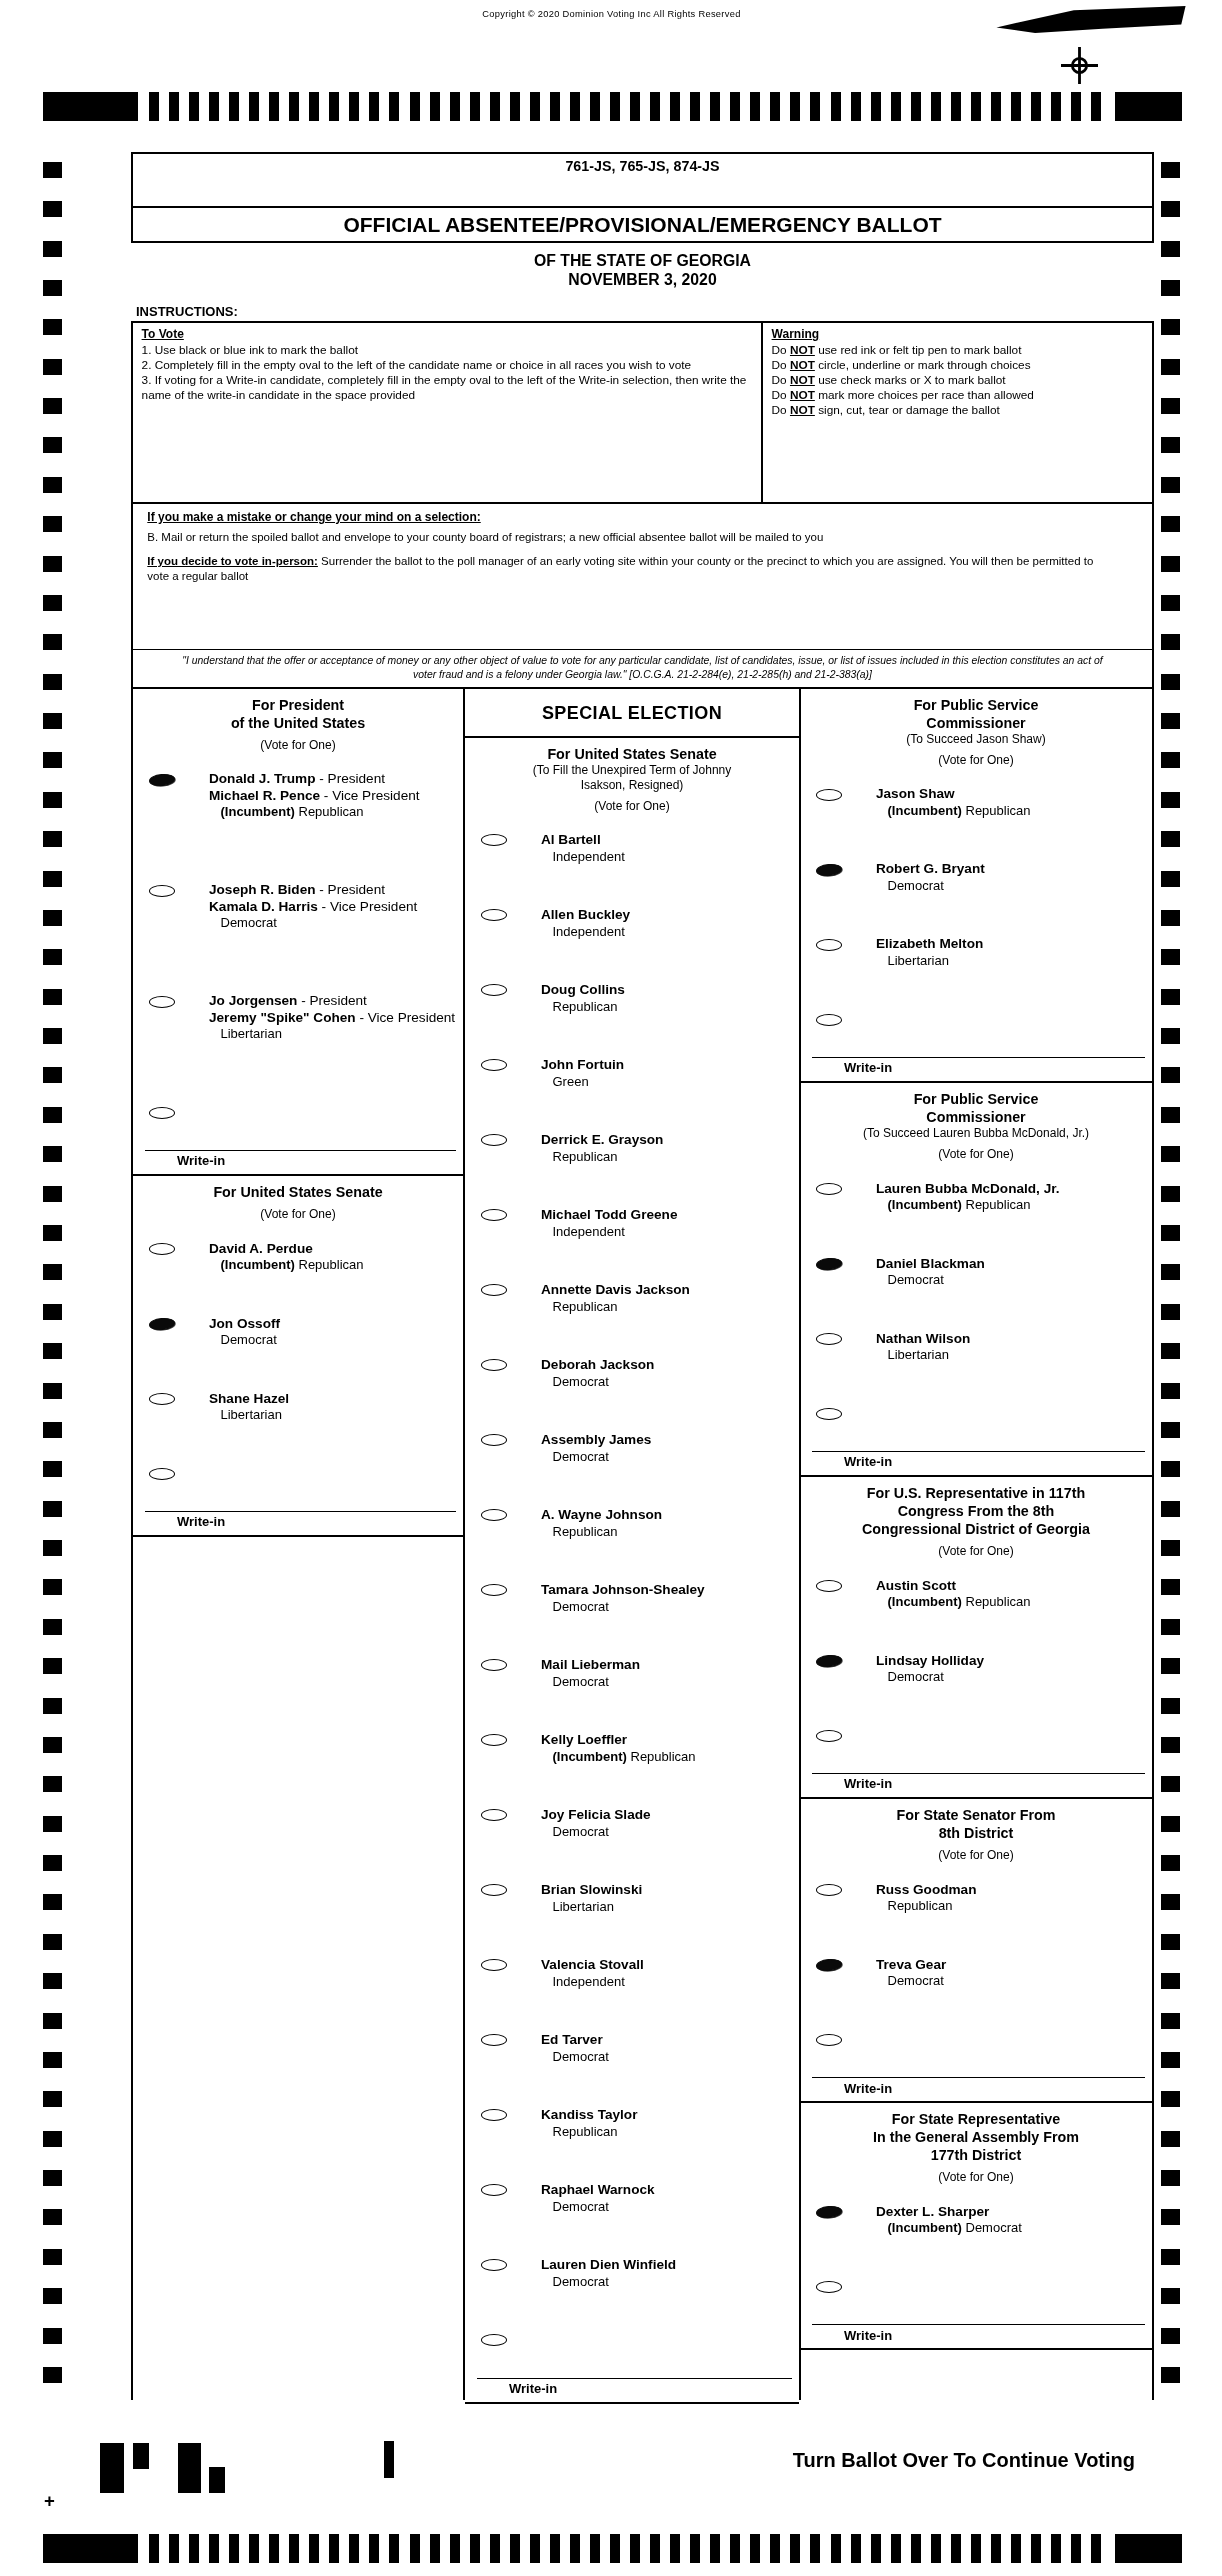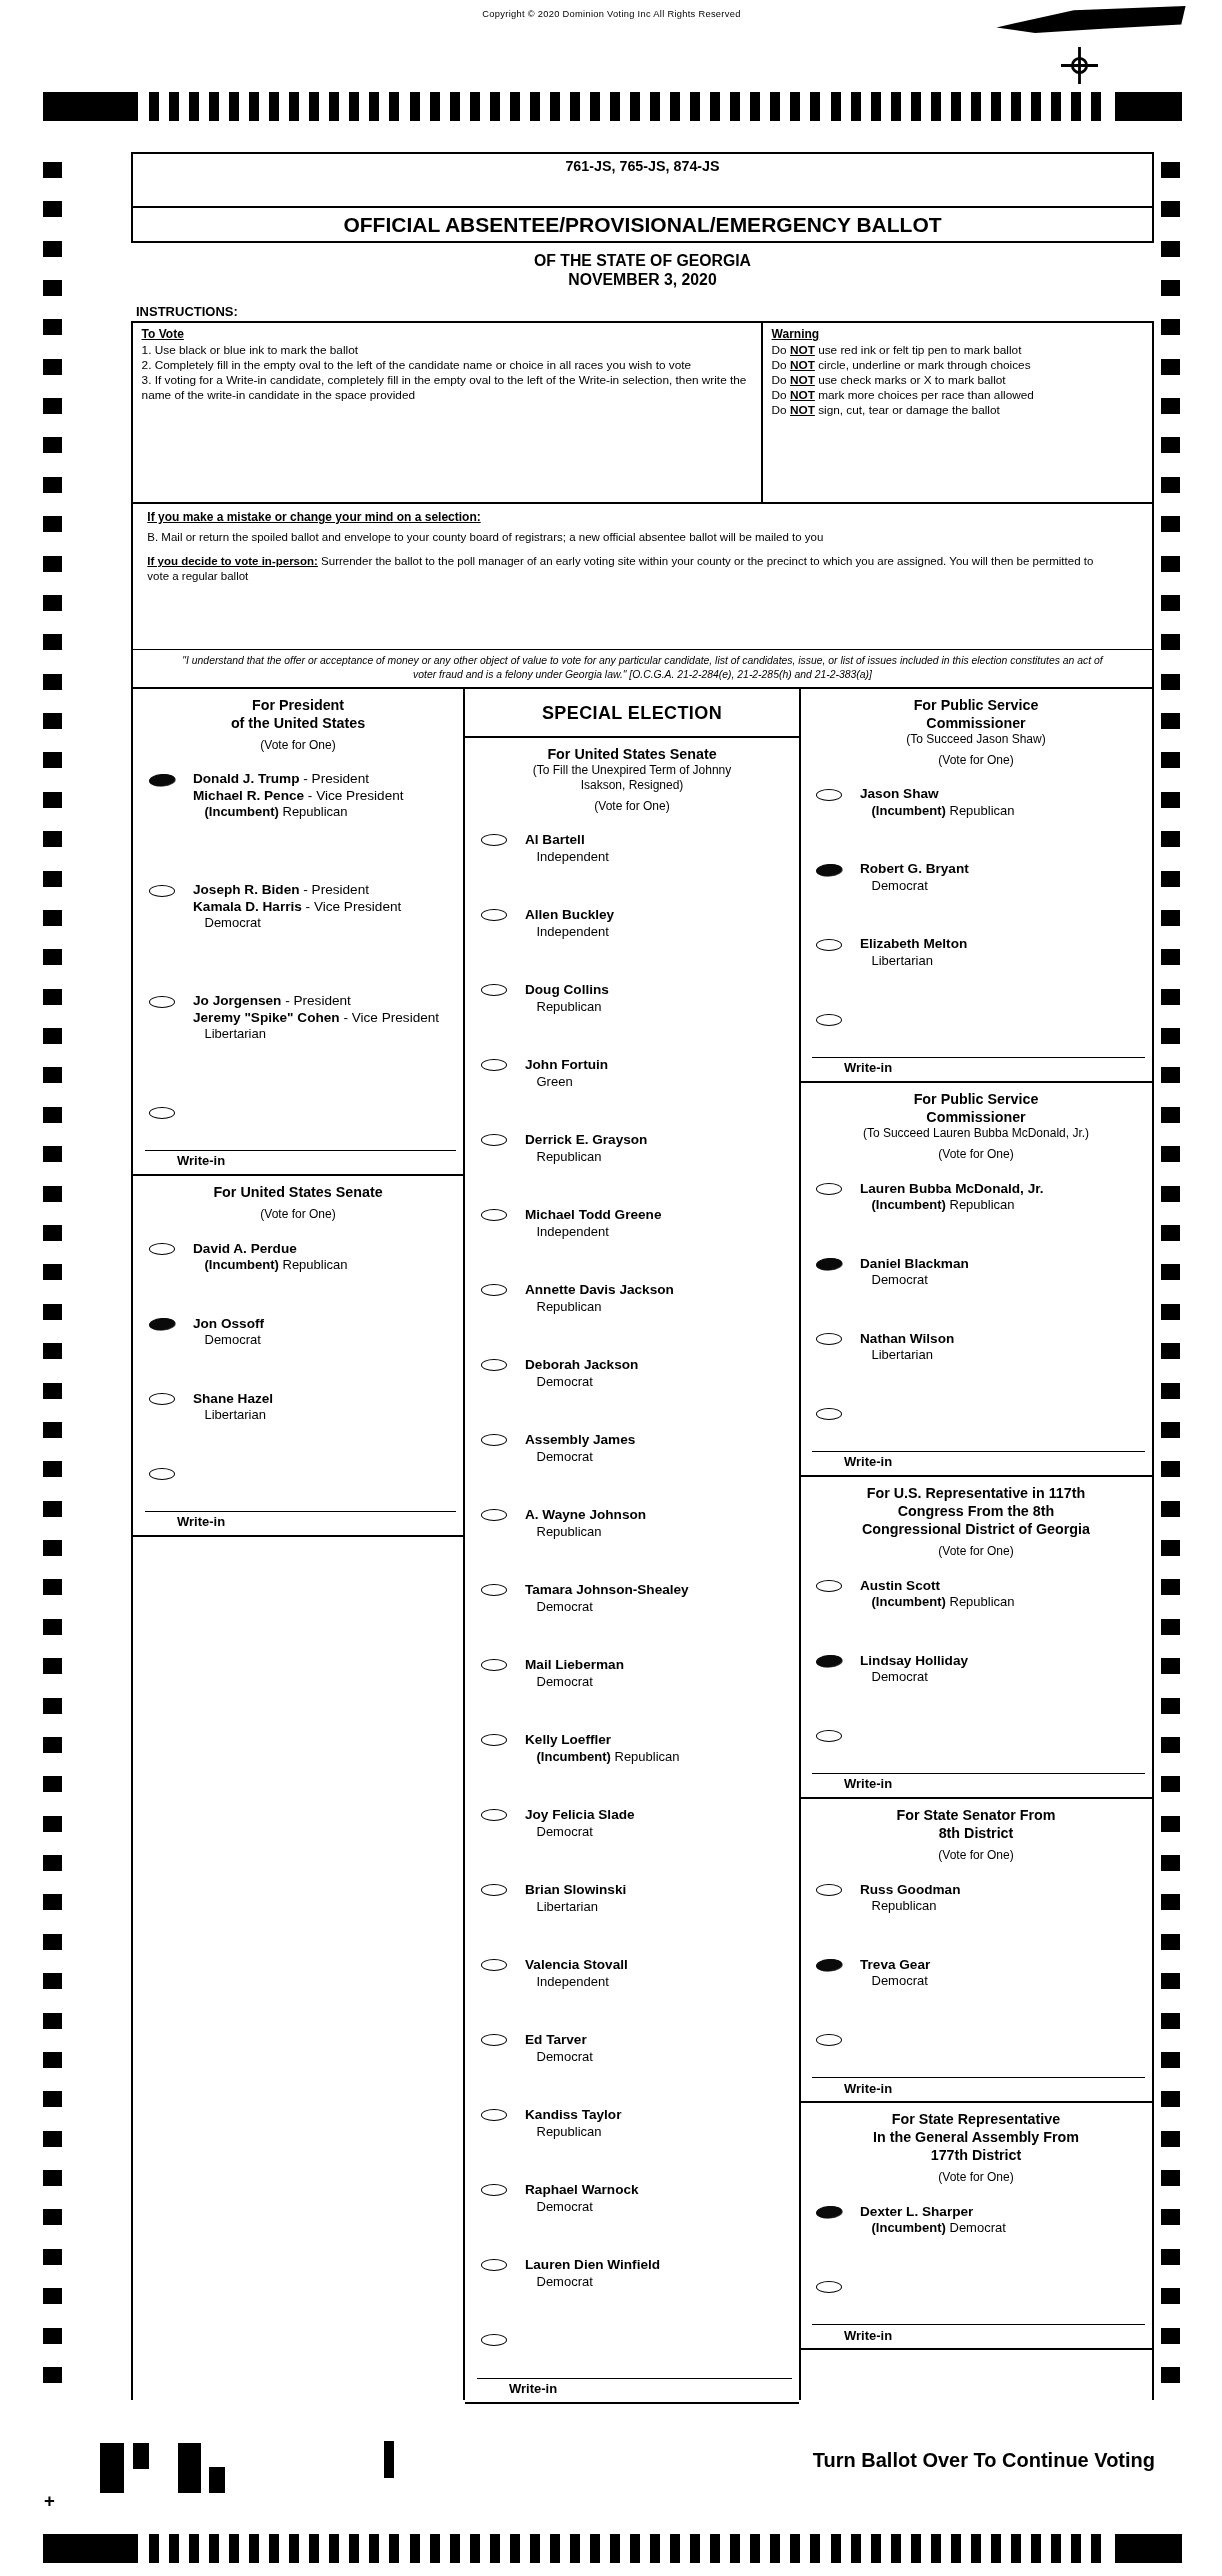--- a/index.html
+++ b/index.html
@@ -36,31 +36,31 @@
   .bcol{position:absolute;top:0;height:100%;border-right:2.1px solid #000;}
   .bcol.c1{left:0;width:334px;border-left:2.1px solid #000;}
   .bcol.c2{left:334px;width:336px;}
   .bcol.c3{left:669px;width:354px;}
   .special-hdr{border-bottom:2.1px solid #000;text-align:center;font-weight:bold;font-size:18px;padding:14.3px 0 11.5px;letter-spacing:0.4px;}
   .contest{border-bottom:2.1px solid #000;padding:7.2px 0 0;}
   .contest-header{margin-bottom:18.6px;}
   .ct-title{font-weight:bold;font-size:14.3px;line-height:18px;text-align:center;}
   .ct-note{font-size:12px;line-height:15px;text-align:center;}
   .ct-vote{font-size:12px;line-height:15px;text-align:center;margin-top:5.7px;}
-  .cand{position:relative;padding-left:60px;margin-bottom:42px;min-height:33px;}
+  .cand{position:relative;padding-left:76px;margin-bottom:42px;min-height:33px;}
   .cand.big{margin-bottom:62px;min-height:49px;}
   .cand.blank{min-height:15.8px;margin-bottom:30px;}
   .oval{position:absolute;left:15.8px;top:2.1px;width:26px;height:12px;border:1.4px solid #000;border-radius:50%;background:#fff;display:block;}
   .oval.filled{background:#0a0a0a;border-color:#0a0a0a;transform:rotate(-5deg);box-shadow:0.7px 0.7px 0 #444;}
   .cand-line{font-size:13.6px;line-height:16.5px;font-weight:normal;}
   .cand-line b{font-weight:bold;}
   .cand-line.ind{padding-left:11.5px;font-size:13px;line-height:15.8px;}
   .write-line{height:0;border-top:1.4px solid #000;margin:0 7.2px 0 11.5px;}
   .write-label{font-weight:bold;font-size:13px;padding:2.1px 0 5.7px 44px;}
-  .turnover{position:absolute;top:2449px;right:68px;font-weight:bold;font-size:20px;margin-left:7px;}
+  .turnover{position:absolute;top:2449px;right:88px;font-weight:bold;font-size:20px;margin-left:7px;}
   .plus{position:absolute;left:44px;top:2490px;font-size:18.6px;font-weight:bold;}
   .tiny45{position:absolute;left:395px;top:2451px;font-size:7.9px;transform:rotate(90deg);transform-origin:left top;}
 </style>
 </head>
 <body>
 
 <div class="page" id="page">
 
   <div class="copyright">Copyright © 2020 Dominion Voting Inc  All Rights Reserved</div>
 

